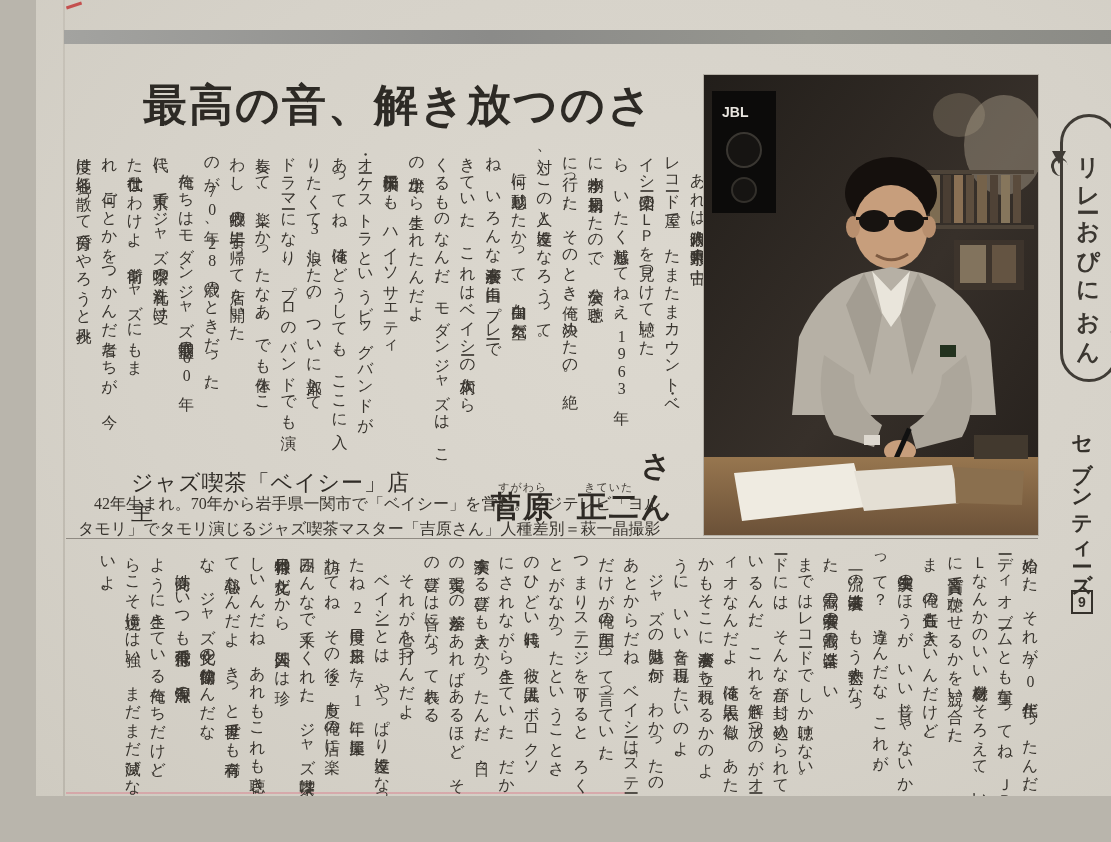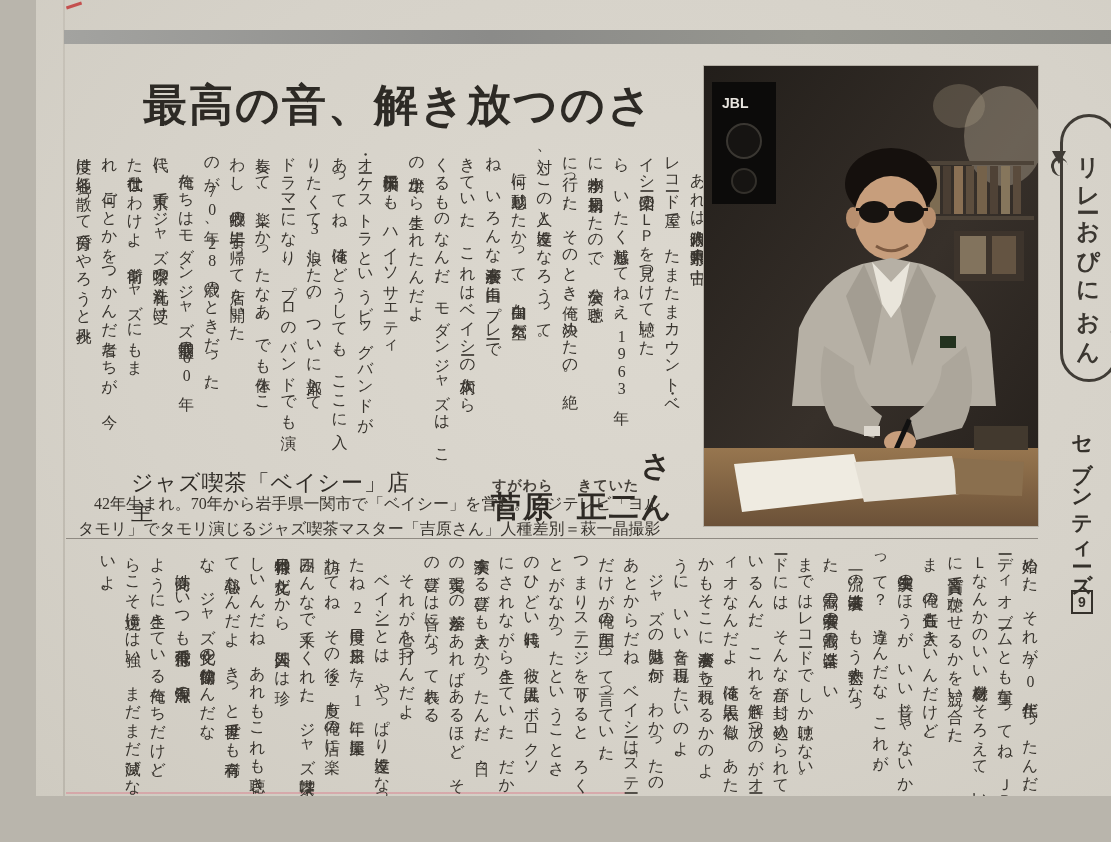--- a/index.html
+++ b/index.html
@@ -31,21 +31,21 @@
     color:#38342e;white-space:nowrap;
   }
   .top-article{left:30px;top:146px;width:640px;height:288px;}
   .bottom-article{left:30px;top:546px;width:972px;height:292px;}
   .credit-col{
     flex:1 1 0;height:100%;writing-mode:vertical-rl;text-orientation:upright;
     font-size:15.5px;line-height:1;letter-spacing:0.5px;text-align:end;color:#38342e;white-space:nowrap;
   }
 
   
-  .photo{position:absolute;left:668px;top:66px;width:334px;height:460px;box-shadow:0 0 0 1px #b5b0a6;}
+  .photo{position:absolute;left:668px;top:75px;width:334px;height:460px;box-shadow:0 0 0 1px #b5b0a6;}
   .photo svg{display:block;}
 
   
   .series-strip{position:absolute;left:1008px;top:98px;width:96px;height:640px;}
   .banner{
     position:absolute;left:16px;top:16px;width:52px;height:262px;
     border:3.5px solid #403c36;border-radius:29px;
     display:flex;align-items:center;justify-content:center;
   }
   .banner-label{
@@ -72,21 +72,21 @@
 
   
   .byline{position:absolute;left:30px;top:446px;width:640px;display:flex;align-items:flex-end;}
   .speaker-role{
     margin-left:65px;
     font-family:"Liberation Sans","DejaVu Sans",sans-serif;
     font-weight:400;font-size:22px;letter-spacing:1px;color:#2f2b26;
   }
   .speaker-name{margin-left:58px;font-weight:700;font-size:30px;color:#2d2924;letter-spacing:2px;display:flex;align-items:flex-end;}
   .speaker-name ruby{ruby-align:center;}
-  .speaker-name rt{font-size:14px;font-weight:700;letter-spacing:1px;color:#45403a;}
+  .speaker-name rt{font-size:11px;font-weight:400;letter-spacing:1px;color:#45403a;}
   .name-gap{display:inline-block;width:22px;}
 
   .bio{position:absolute;left:42px;top:492px;width:648px;font-size:16px;line-height:1.55;color:#38342e;}
   .bio-line{white-space:nowrap;}
   .bio-line:first-child{text-indent:16px;}
 
   .midrule{position:absolute;left:30px;top:538px;width:972px;height:1px;background:#8f8a82;}
 </style>
 </head>
 <body>

